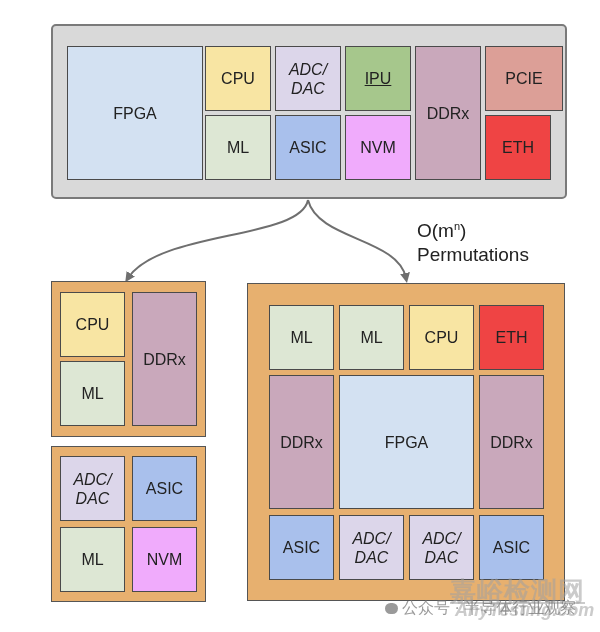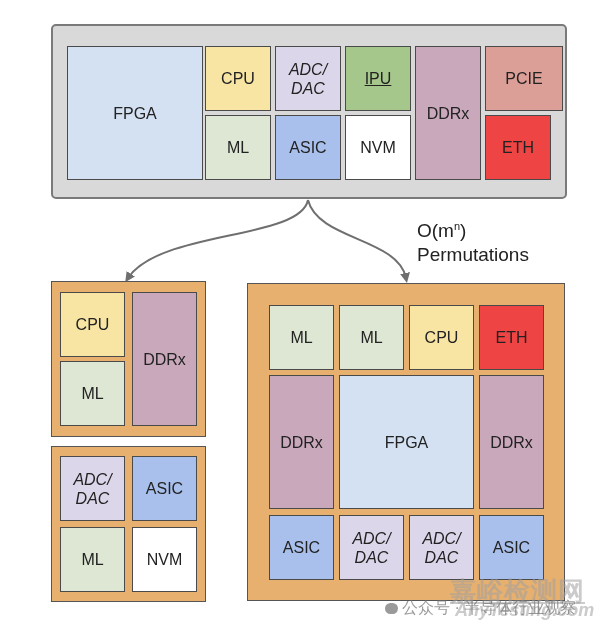--- a/index.html
+++ b/index.html
@@ -9,21 +9,21 @@
   .org-frame{background:#e7b06f;border:1px solid #555;}
   .tile{position:absolute;box-sizing:border-box;border:1px solid #4a4a4a;display:flex;align-items:center;justify-content:center;text-align:center;font-size:16px;line-height:19px;color:#222;white-space:pre-line;}
   .c-fpga{background:#d3e1f2;}
   .c-cpu{background:#f8e5a3;}
   .c-adc{background:#dcd6ea;font-style:italic;}
   .c-ipu{background:#a6c78c;}
   .c-ddr{background:#c9a8bb;}
   .c-pcie{background:#dc9f97;}
   .c-ml{background:#dde7d4;}
   .c-asic{background:#a9c0ec;}
-  .c-nvm{background:#ffffff;}
+  .c-nvm{background:#f0abfc;}
   .c-eth{background:#ef4444;}
   .label{position:absolute;font-size:19px;line-height:23px;color:#222;}
   .wm{position:absolute;color:rgba(160,160,160,0.55);}
 </style>
 </head>
 <body>
 
 <div class="frame top-frame">
   <div class="tile c-fpga" style="left:14px;top:20px;width:136px;height:134px;">FPGA</div>
   <div class="tile c-cpu" style="left:152px;top:20px;width:66px;height:65px;">CPU</div>

